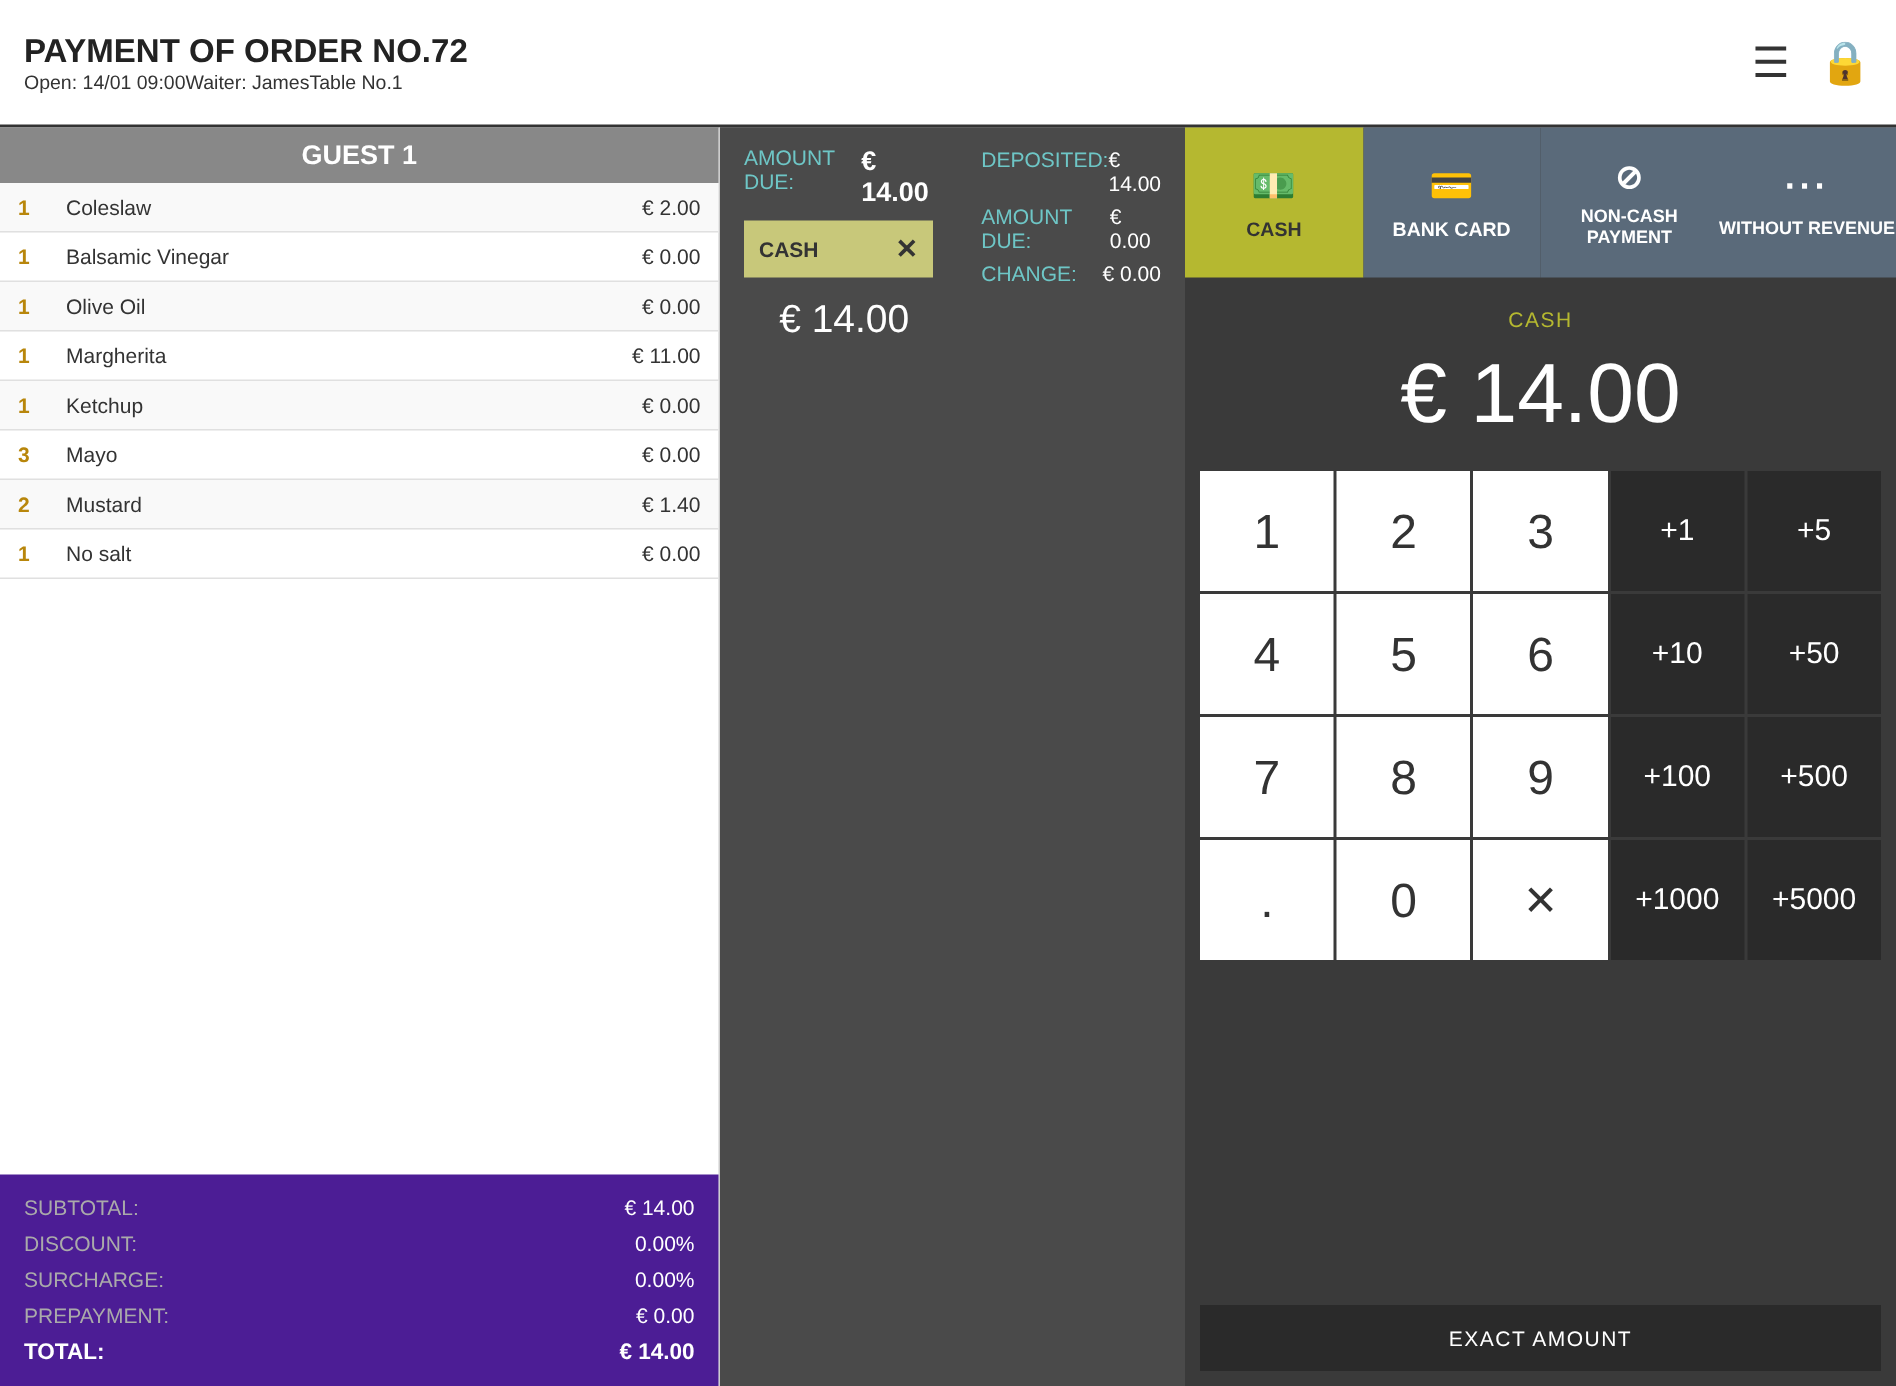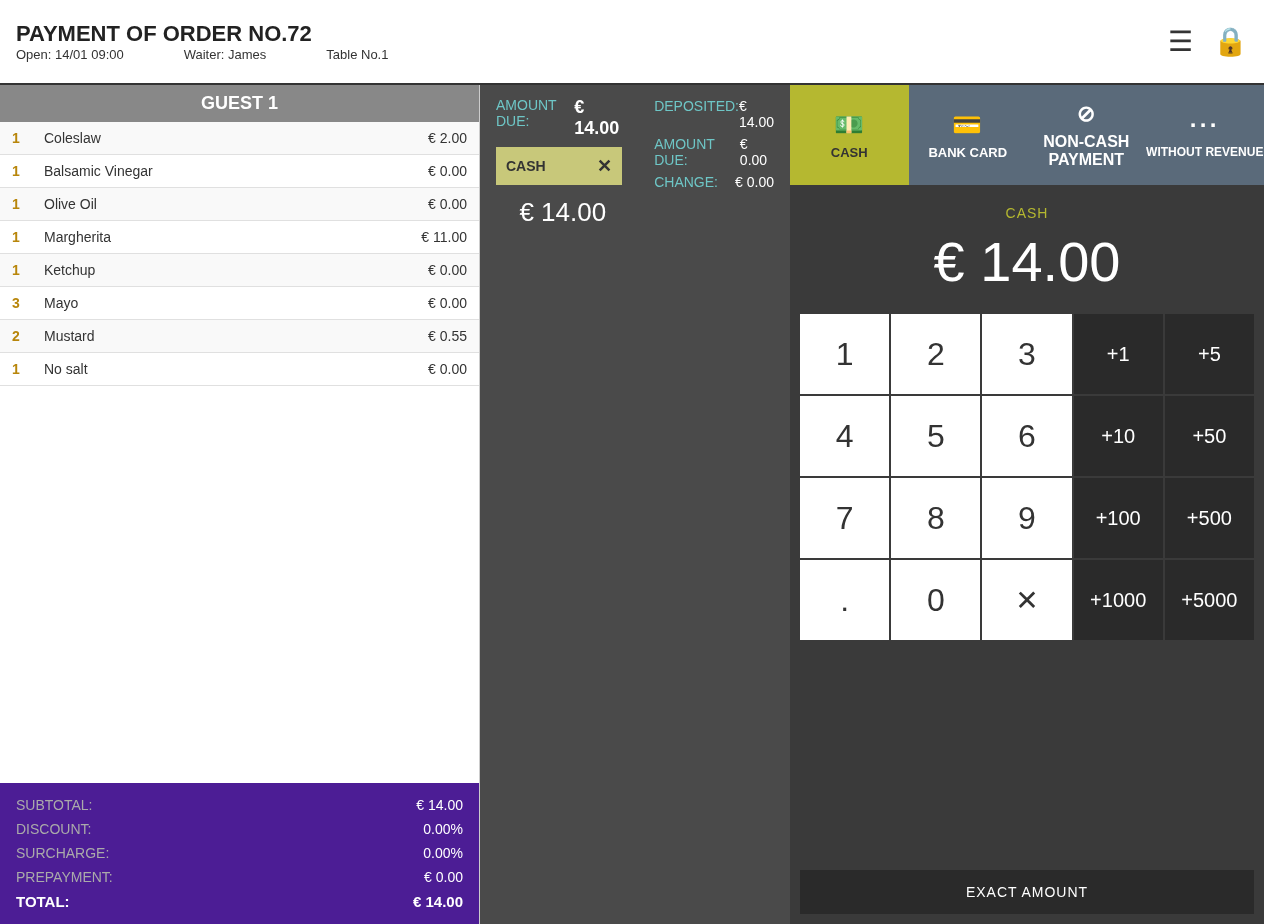--- a/index.html
+++ b/index.html
@@ -1,21 +1,21 @@
 <!DOCTYPE html>
 <html><head>
   <meta charset="utf-8">
   <style>
     * { box-sizing: border-box; margin: 0; padding: 0; }
     body { font-family: 'Segoe UI', Arial, sans-serif; background: #fff; width: 1264px; height: 924px; overflow: hidden; }
 
     
     .header { display: flex; align-items: center; padding: 10px 16px; border-bottom: 2px solid #333; background: #fff; height: 85px; }
     .header-title { font-size: 22px; font-weight: bold; color: #222; flex: 1; }
-    .header-meta { font-size: 13px; color: #333; display: flex; gap: 60px; flex: 2; text-align: center; }
+    .header-meta { font-size: 13px; color: #333; display: flex; flex: 2; text-align: center; }
     .header-icons { display: flex; gap: 20px; align-items: center; }
     .hamburger-icon, .lock-icon { font-size: 28px; cursor: pointer; color: #333; }
 
     
     .main { display: flex; height: 839px; }
 
     
     .left-panel { width: 480px; display: flex; flex-direction: column; border-right: 1px solid #ccc; }
     .guest-header { background: #888; color: #fff; text-align: center; padding: 8px; font-size: 18px; font-weight: bold; }
     .order-items { flex: 1; overflow-y: auto; }
@@ -118,21 +118,21 @@
     <span class="price">€ 0.00</span>
   </div>
         <div class="order-item">
     <span class="qty">3</span>
     <span class="name">Mayo</span>
     <span class="price">€ 0.00</span>
   </div>
         <div class="order-item">
     <span class="qty">2</span>
     <span class="name">Mustard</span>
-    <span class="price">€ 0.55</span>
+    <span class="price">€ 1.40</span>
   </div>
         <div class="order-item">
     <span class="qty">1</span>
     <span class="name">No salt</span>
     <span class="price">€ 0.00</span>
   </div>
       </div>
     <div class="summary">
       <div class="summary-row">
         <span class="label">SUBTOTAL:</span>
@@ -192,21 +192,21 @@
       <div class="tab active">
         <span class="tab-icon">💵</span>
         <span>CASH</span>
       </div>
       <div class="tab inactive">
         <span class="tab-icon">💳</span>
         <span>BANK CARD</span>
       </div>
       <div class="tab inactive" style="background:#5a6a7a;">
         <span class="tab-icon" style="font-size:22px;">⊘</span>
-        <span style="text-align:center; font-size:16px;">NON-CASH PAYMENT</span>
+        <span style="text-align:center; font-size:12px;">NON-CASH PAYMENT</span>
       </div>
       <div class="tab inactive" style="background:#5a6a7a;">
         <span class="tab-icon" style="letter-spacing:2px;">···</span>
         <span style="text-align:center; font-size:12px;">WITHOUT REVENUE</span>
       </div>
     </div>
 
     <div class="cash-display-area">
       <div class="cash-label">CASH</div>
       <div class="cash-big">€ 14.00</div>

